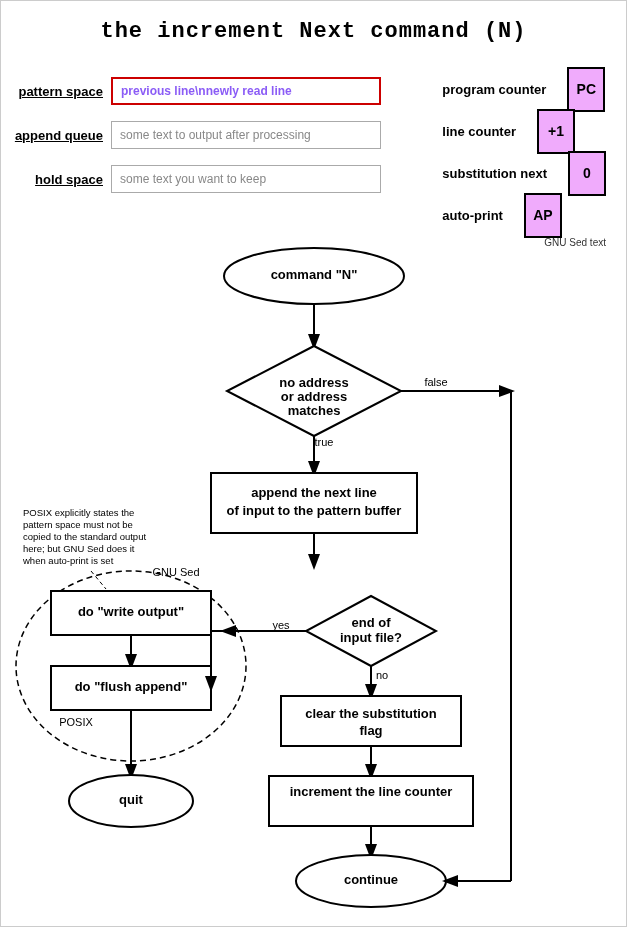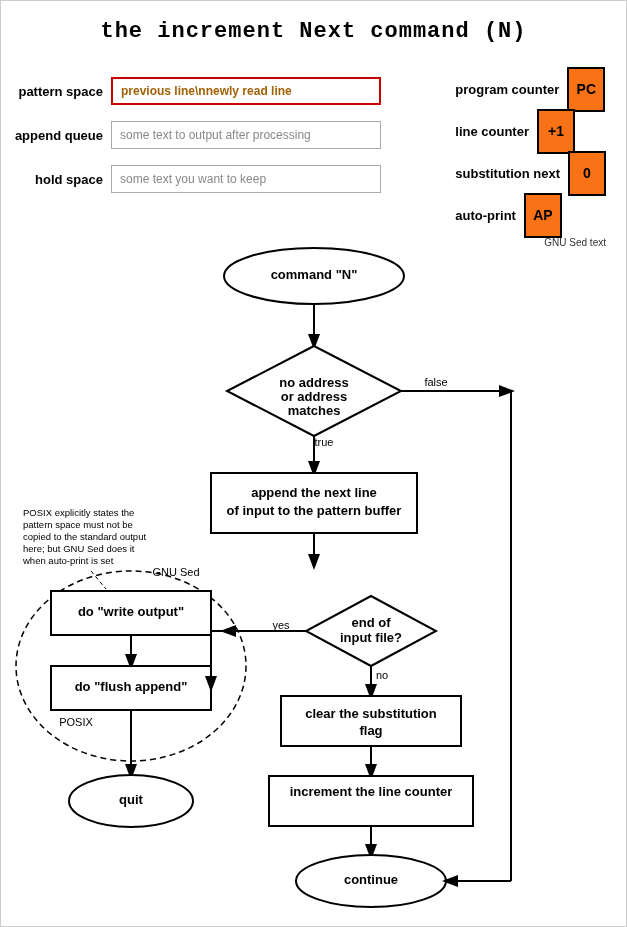--- a/index.html
+++ b/index.html
@@ -39,56 +39,57 @@
       align-items: center;
       margin-bottom: 8px;
       height: 36px;
     }
     .reg-label {
       font-size: 13px;
       font-weight: bold;
       text-align: right;
       width: 110px;
       padding-right: 8px;
+      text-decoration: underline;
     }
     .reg-box {
       border: 1px solid #aaa;
       padding: 4px 8px;
       font-size: 12px;
       color: #888;
       width: 270px;
       height: 28px;
       display: flex;
       align-items: center;
     }
     .reg-box.pattern {
       border: 2px solid #c00;
-      color: #a16207;
+      color: #8b5cf6;
       font-weight: bold;
       font-size: 12px;
     }
     .right-registers {
       position: absolute;
       top: 72px;
       right: 20px;
     }
     .right-reg-row {
       display: flex;
       align-items: center;
       margin-bottom: 10px;
       height: 32px;
     }
     .right-reg-label {
       font-size: 13px;
       font-weight: bold;
-      margin-right: 8px;
+      margin-right: 21px;
     }
     .right-reg-box {
       border: 2px solid #000;
-      background: #f97316;
+      background: #f0abfc;
       font-size: 14px;
       font-weight: bold;
       min-width: 38px;
       height: 45px;
       display: flex;
       align-items: center;
       justify-content: center;
       padding: 0 4px;
     }
     .gnu-only {

